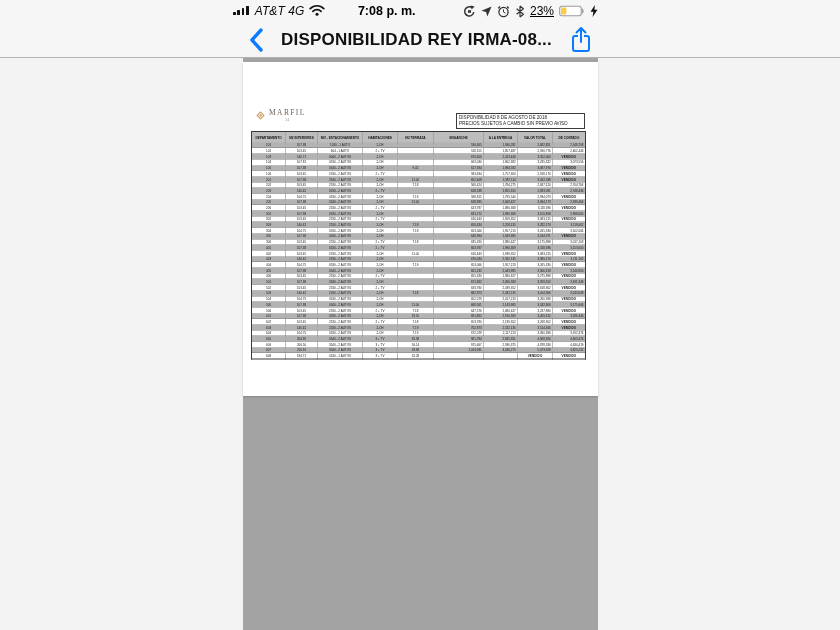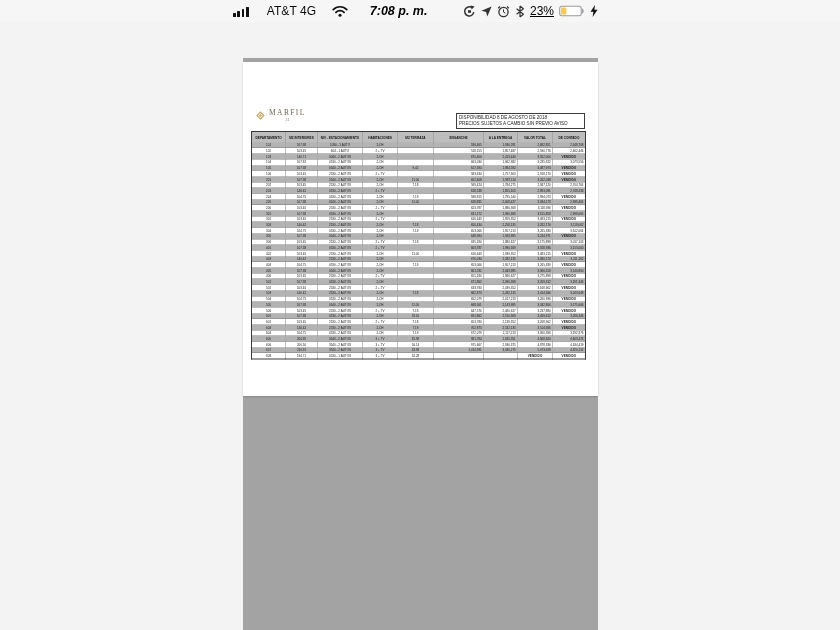--- a/index.html
+++ b/index.html
@@ -2,27 +2,27 @@
 <html style="--accent: #0A7AFF;"><head>
 <meta charset="utf-8">
 <style>
   html,body{margin:0;padding:0;}
   body{font-family:"Liberation Sans",sans-serif;-webkit-font-smoothing:antialiased;}
   .screen{position:relative;width:840px;height:630px;background:#F3F3F4;overflow:hidden;}
 
   
   .status-bar{position:absolute;left:0;top:0;width:840px;height:22px;background:#F6F6F7;}
   .status-strip{position:absolute;left:233px;top:0;width:365px;height:22px;display:flex;align-items:center;}
-  .sb-left{display:flex;align-items:center;gap:16px;}
+  .sb-left{display:flex;gap:4px;font-style:italic;}
   .sig{display:flex;align-items:flex-end;gap:1.5px;height:11px;margin-right:2px;}
   .sig i{display:block;width:2.8px;background:#111;border-radius:0.5px;}
   .sig i:nth-child(1){height:3.5px;} .sig i:nth-child(2){height:5.5px;}
   .sig i:nth-child(3){height:7.5px;} .sig i:nth-child(4){height:9.5px;}
   .carrier{font-size:12px;color:#0b0b0b;letter-spacing:0.1px;}
-  .sb-time{flex:1;text-align:center;font-size:12.5px;font-weight:bold;color:#000;padding-right:14px;font-style:italic;}
+  .sb-time{flex:1;text-align:center;font-size:12.5px;font-weight:bold;color:#000;padding-right:14px;}
   .sb-right{display:flex;align-items:center;gap:5px;text-decoration:underline;}
   .pct{font-size:12px;color:#000;}
   svg.sbi{display:block;}
 
   
   .nav-bar{position:absolute;left:0;top:22px;width:840px;height:36px;background:#F6F6F7;border-bottom:1px solid #b2b2b4;box-sizing:border-box;}
   .nav-strip{position:absolute;left:243px;top:0;width:355px;height:35px;display:flex;align-items:center;}
   .back-btn{width:26px;height:30px;display:flex;align-items:center;justify-content:center;cursor:pointer;}
   .nav-title{flex:1;text-align:center;font-size:17px;font-weight:bold;color:#111;white-space:nowrap;overflow:hidden;letter-spacing:0.2px;}
   .share-btn{width:34px;height:32px;display:flex;align-items:center;justify-content:center;cursor:pointer;}
@@ -94,20 +94,38 @@
           <rect x="2" y="2.5" width="5.4" height="7" rx="1" fill="#F7CE45"></rect>
           <path d="M23.2 4.2 Q24.8 6 23.2 7.8" fill="none" stroke="#9c9ca1" stroke-width="1.4" stroke-linecap="round"></path>
         </svg>
         <svg class="sbi" width="8" height="12" viewBox="0 0 8 12">
           <polygon points="5,0 0.5,6.8 3.4,6.8 2.6,12 7.5,4.8 4.4,4.8" fill="#111"></polygon>
         </svg>
       </div>
     </div>
   </div>
 
+  <div class="nav-bar">
+    <div class="nav-strip">
+      <div class="back-btn">
+        <svg width="14" height="24" viewBox="0 0 14 24">
+          <path d="M12 2 L3 12 L12 22" fill="none" stroke="#0A7AFF" stroke-width="3.4" stroke-linecap="round" stroke-linejoin="round"></path>
+        </svg>
+      </div>
+      <div class="nav-title">DISPONIBILIDAD REY IRMA-08...</div>
+      <div class="share-btn">
+        <svg width="24" height="28" viewBox="0 0 24 28">
+          <rect x="4" y="10" width="16" height="15" rx="2" fill="none" stroke="#0A7AFF" stroke-width="2"></rect>
+          <rect x="9" y="8" width="6" height="4" fill="#F6F6F7"></rect>
+          <path d="M12 2.5 V16" stroke="#0A7AFF" stroke-width="2" stroke-linecap="round"></path>
+          <path d="M7.5 6.5 L12 2 L16.5 6.5" fill="none" stroke="#0A7AFF" stroke-width="2" stroke-linecap="round" stroke-linejoin="round"></path>
+        </svg>
+      </div>
+    </div>
+  </div>
 
   <div class="doc-viewer">
     <div class="doc-page">
 
       <div class="brand">
         <svg width="11" height="11" viewBox="0 0 11 11">
           <rect x="3.1" y="3.1" width="4.8" height="4.8" transform="rotate(45 5.5 5.5)" fill="none" stroke="#C8A269" stroke-width="1.1"></rect>
           <circle cx="5.5" cy="5.5" r="1.2" fill="#C8A269"></circle>
         </svg>
         <span class="brand-text">

